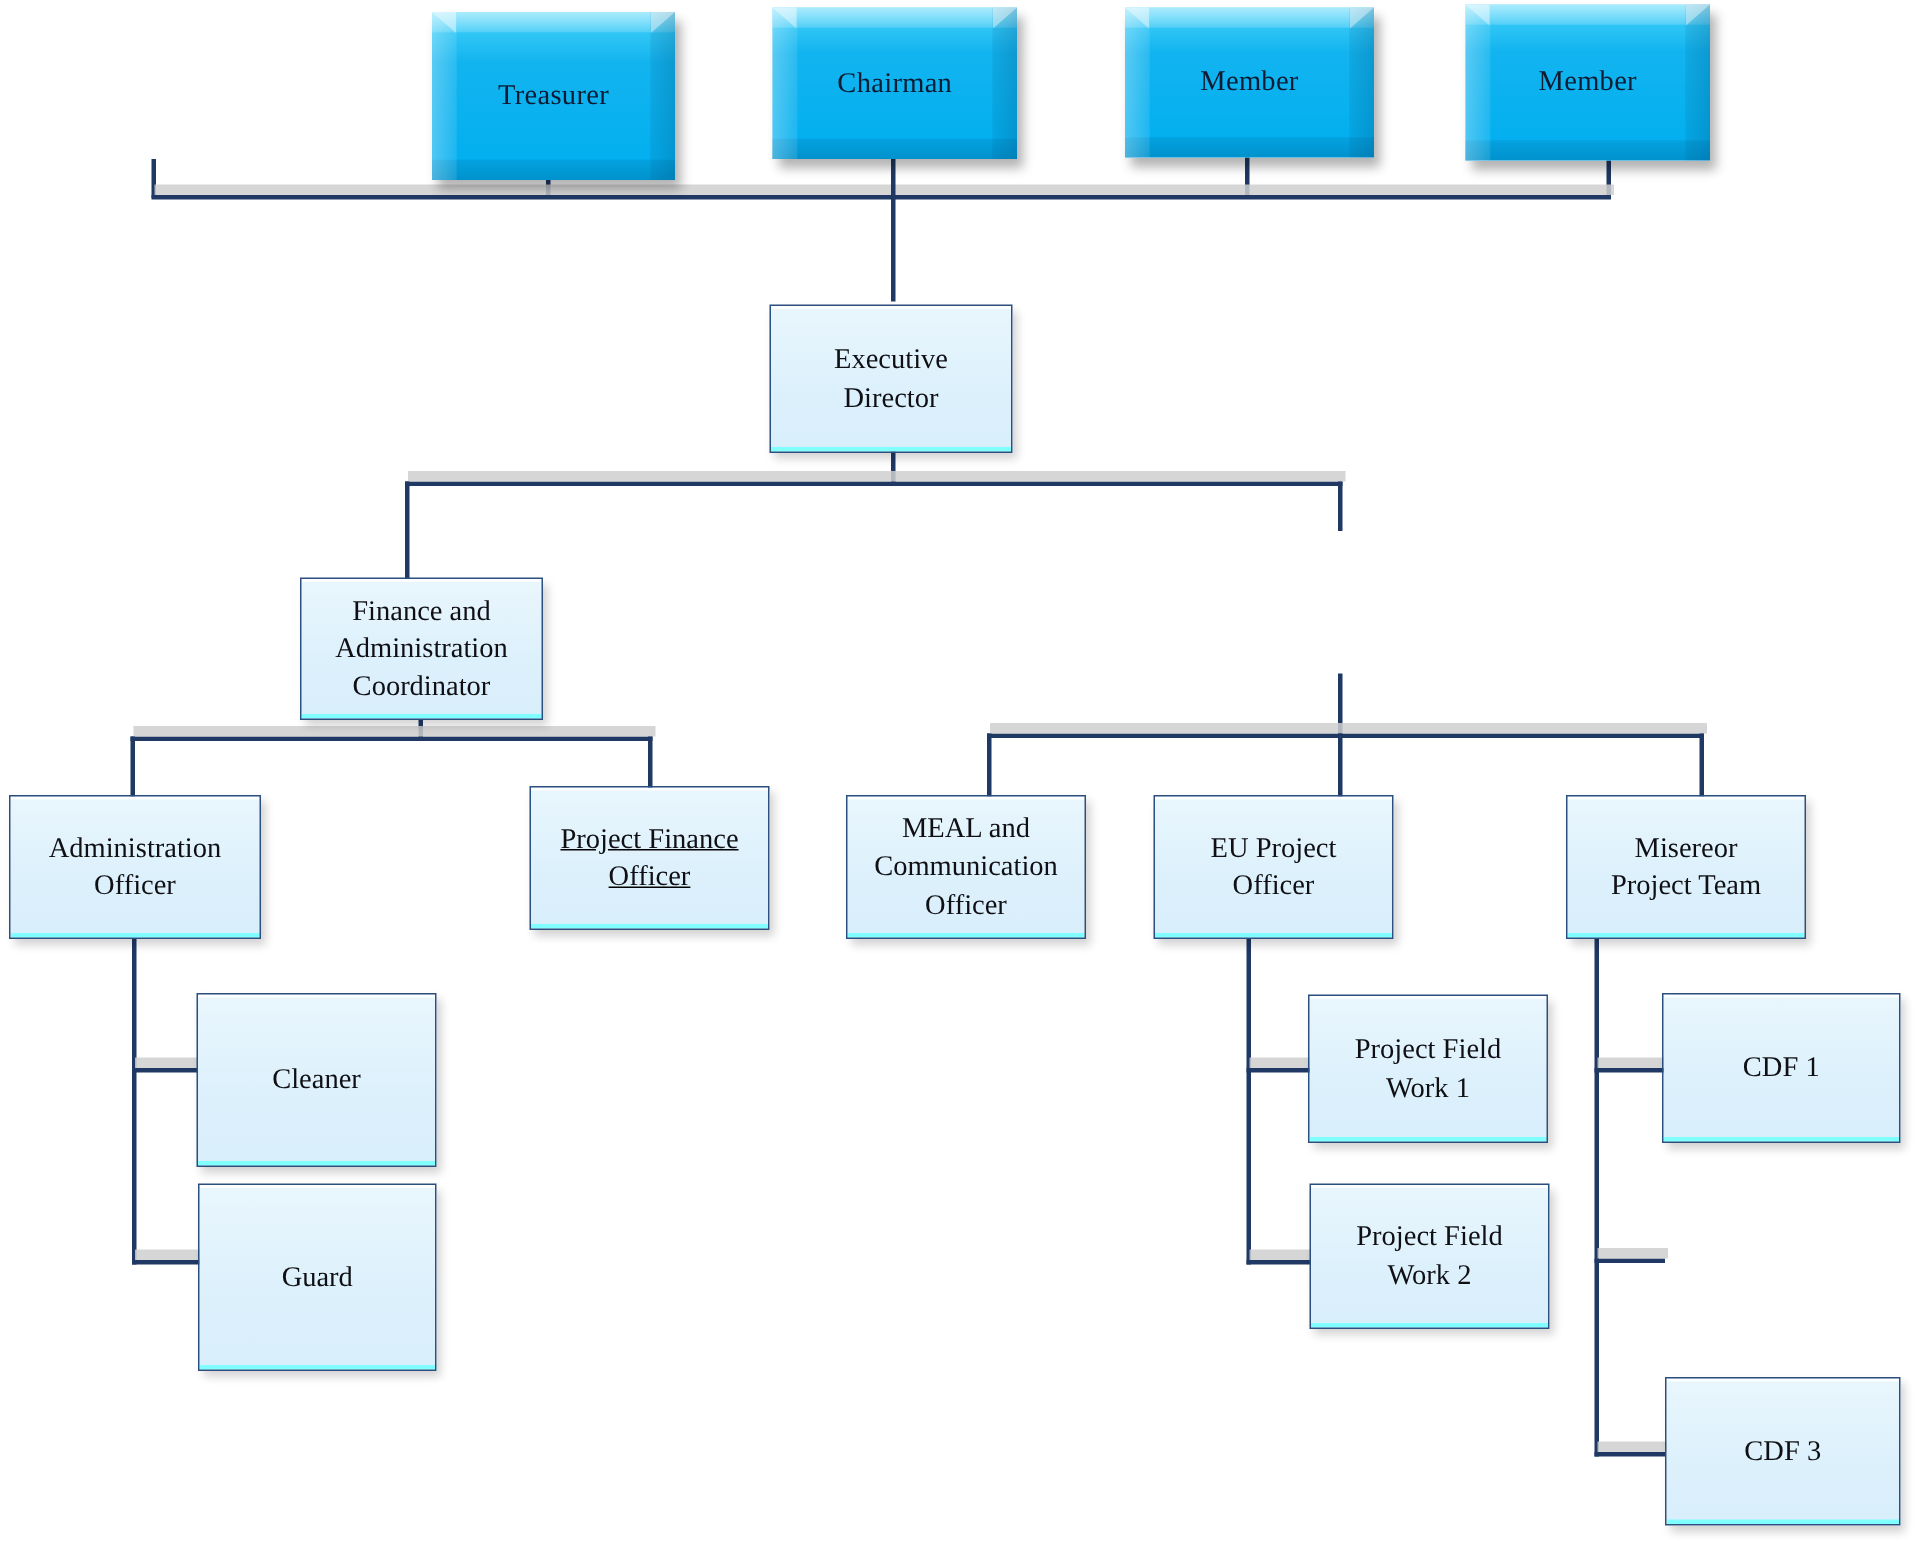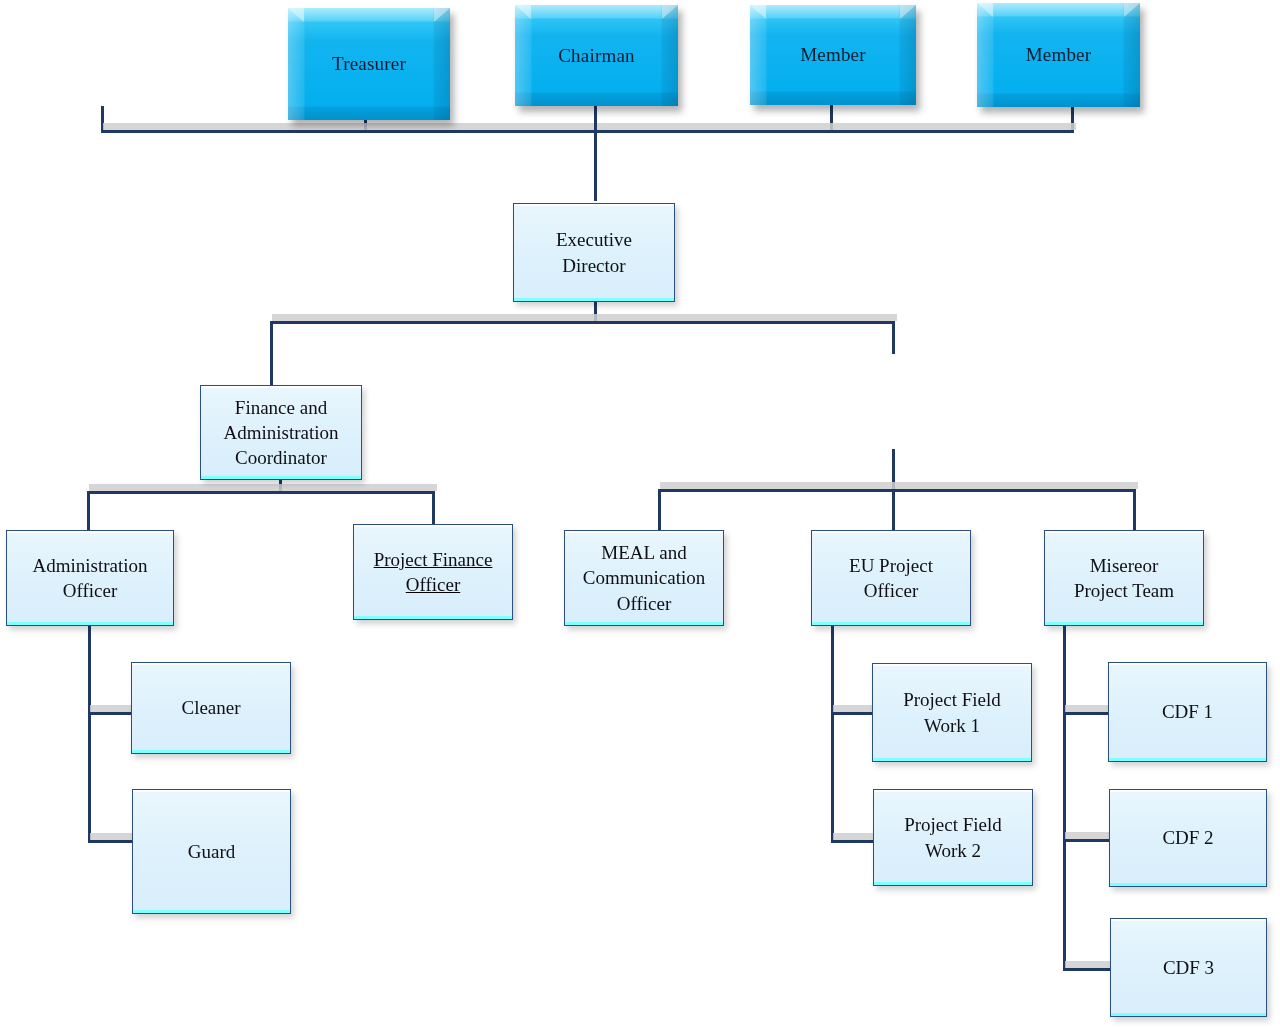--- a/index.html
+++ b/index.html
@@ -226,35 +226,35 @@
     <div class="label">Project Finance
 Officer</div>
   </div>
 
   <div class="node" style="left:564px; top:530px; width:160px; height:96px;">
     <div class="label">MEAL and
 Communication
 Officer</div>
   </div>
 
-  <div class="node" style="left:811px; top:530px; width:160px; height:96px;">
+  <div class="node" style="left:769px; top:530px; width:160px; height:96px;">
     <div class="label">EU Project
 Officer</div>
   </div>
 
   <div class="node" style="left:1044px; top:530px; width:160px; height:96px;">
     <div class="label">Misereor
 Project Team</div>
   </div>
 
   <div class="conn v" style="left:88px; top:626px; height:217px;"></div>
   <div class="conn h" style="left:88px; top:712px; width:45px;"></div>
   <div class="conn h" style="left:88px; top:840px; width:45px;"></div>
 
-  <div class="node" style="left:131px; top:662px; width:160px; height:92px;">
+  <div class="node" style="left:131px; top:662px; width:160px; height:116px;">
     <div class="label">Cleaner</div>
   </div>
 
   <div class="node" style="left:132px; top:789px; width:159px; height:125px;">
     <div class="label">Guard</div>
   </div>
 
   <div class="conn v" style="left:831px; top:626px; height:217px;"></div>
   <div class="conn h" style="left:831px; top:712px; width:44px;"></div>
   <div class="conn h" style="left:831px; top:840px; width:44px;"></div>
@@ -271,21 +271,18 @@
 
   <div class="conn v" style="left:1063px; top:626px; height:345px;"></div>
   <div class="conn h" style="left:1063px; top:712px; width:47px;"></div>
   <div class="conn h" style="left:1063px; top:839px; width:47px;"></div>
   <div class="conn h" style="left:1063px; top:968px; width:47px;"></div>
 
   <div class="node" style="left:1108px; top:662px; width:159px; height:100px;">
     <div class="label">CDF 1</div>
   </div>
 
-  <div class="node" style="left:1109px; top:789px; width:158px; height:98px;">
-    <div class="label">CDF 2</div>
-  </div>
 
   <div class="node" style="left:1110px; top:918px; width:157px; height:99px;">
     <div class="label">CDF 3</div>
   </div>
 
 </div>
 
 </body></html>

